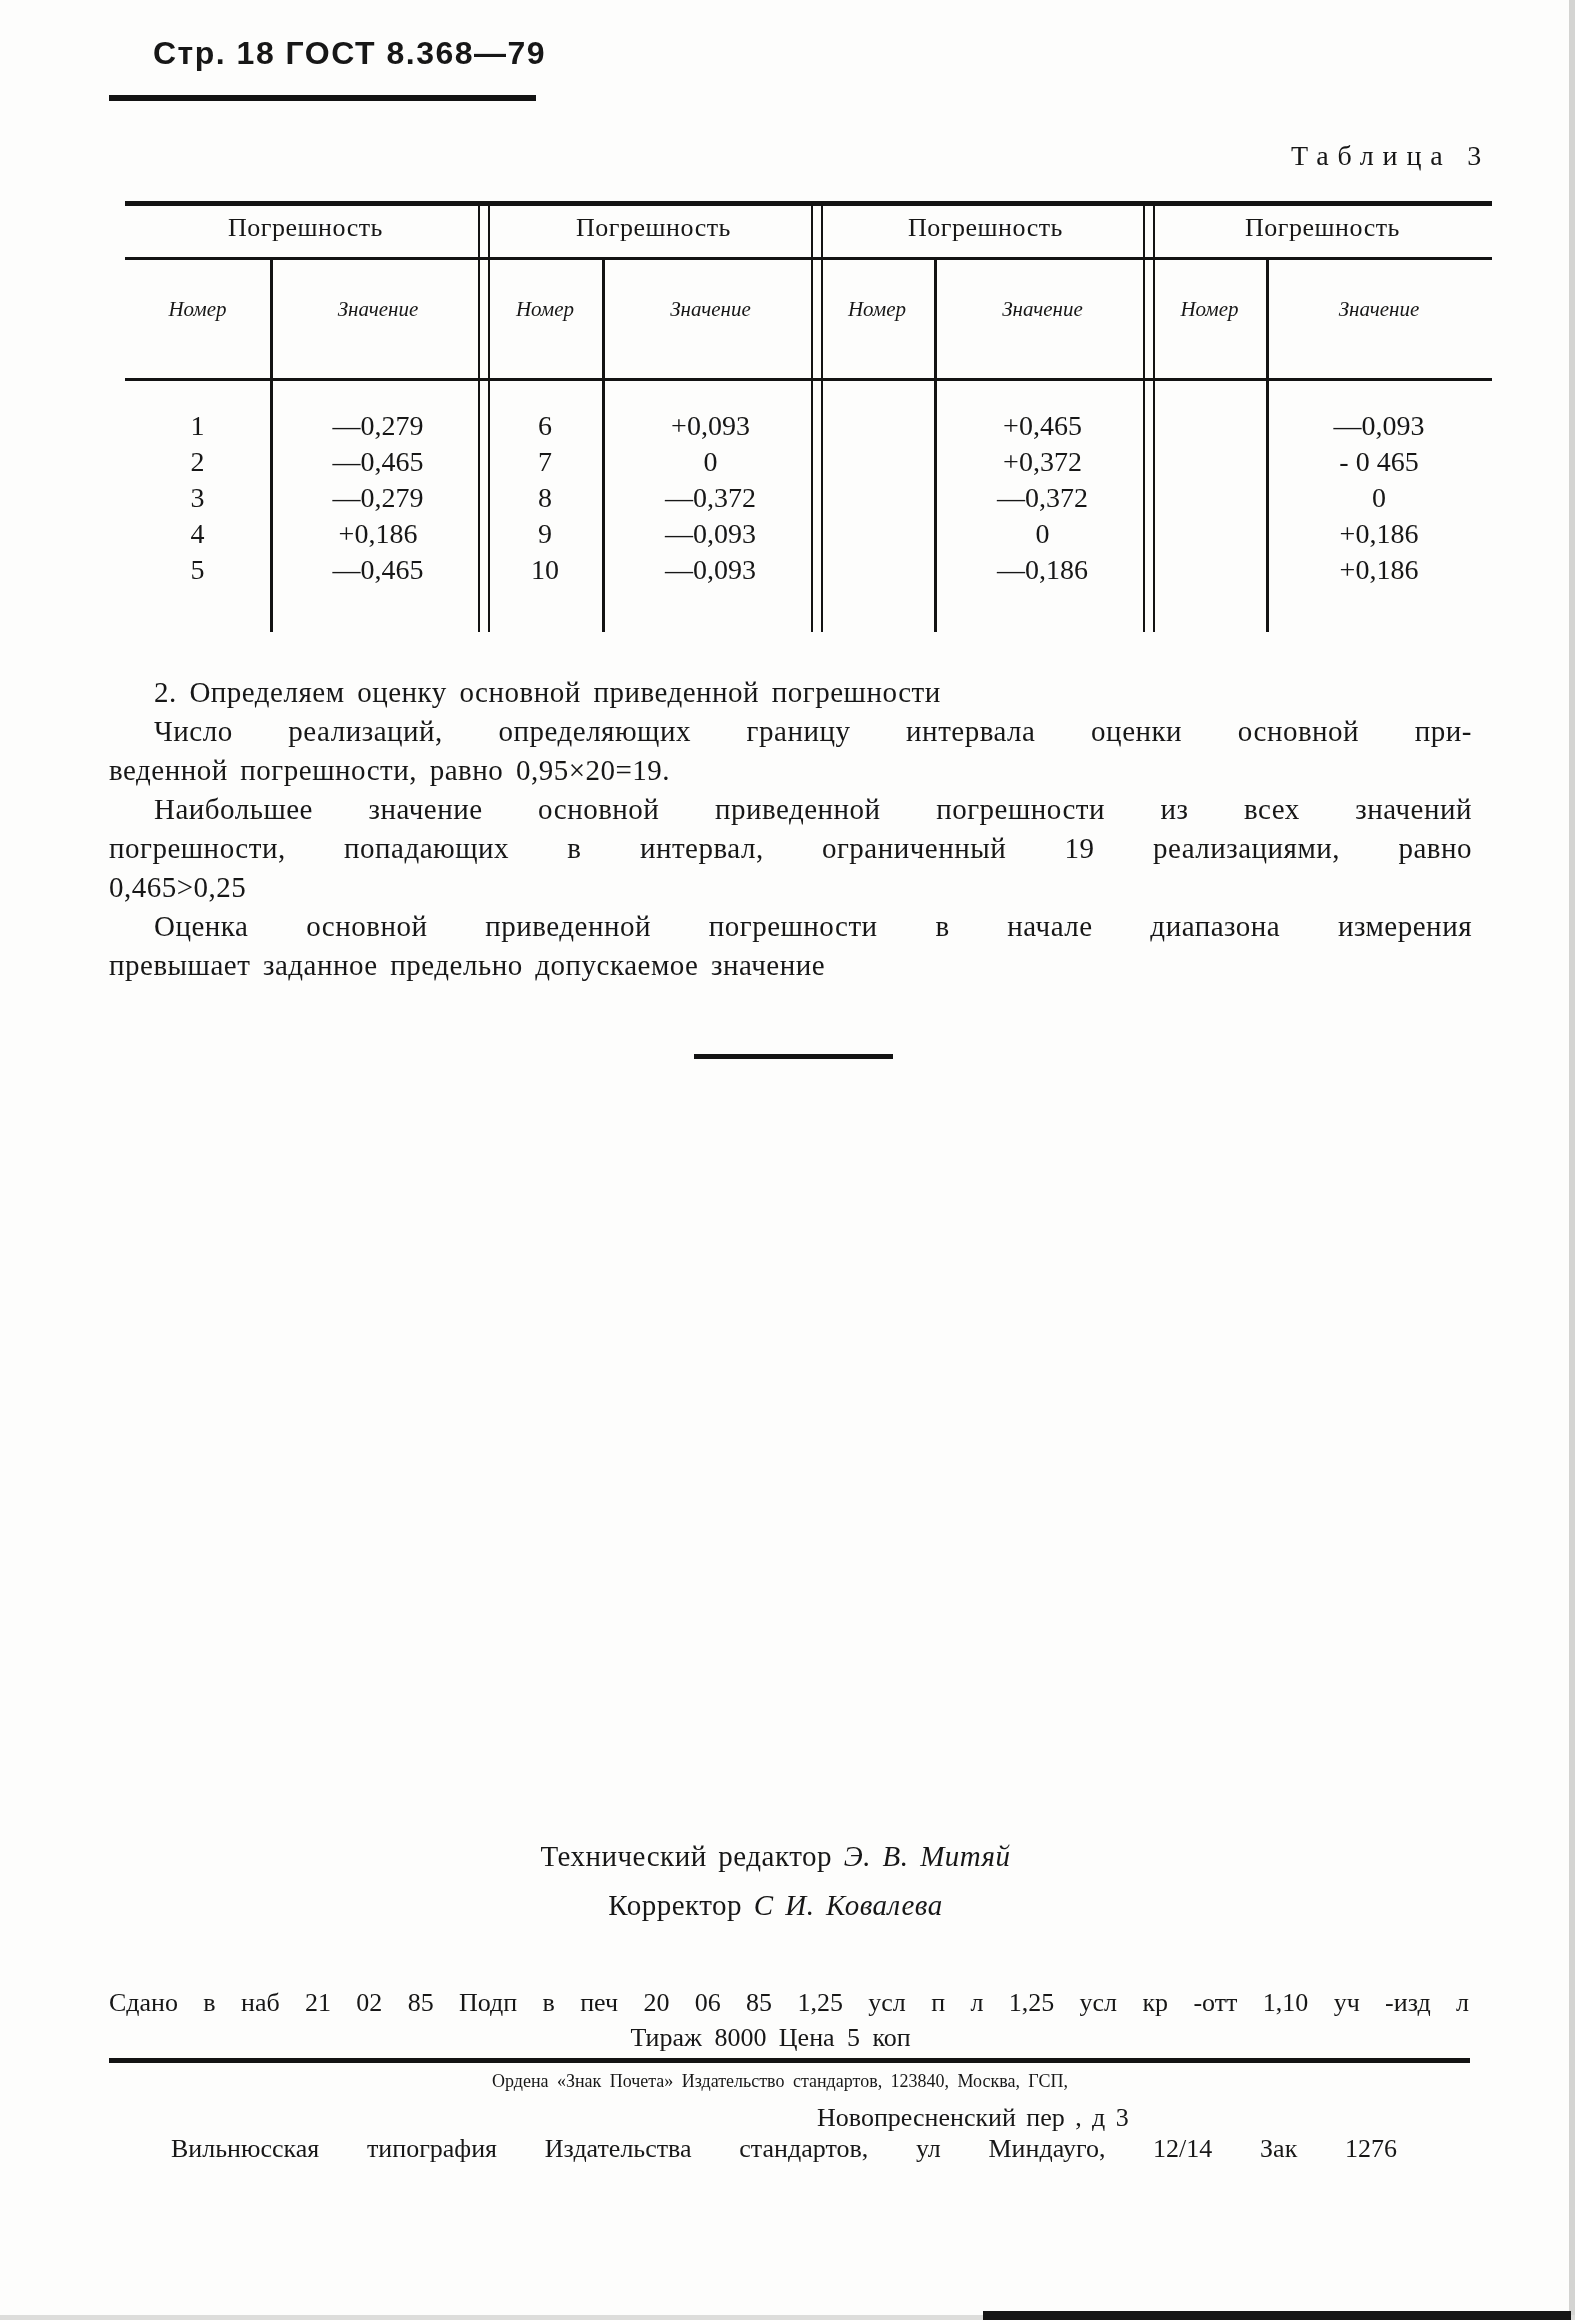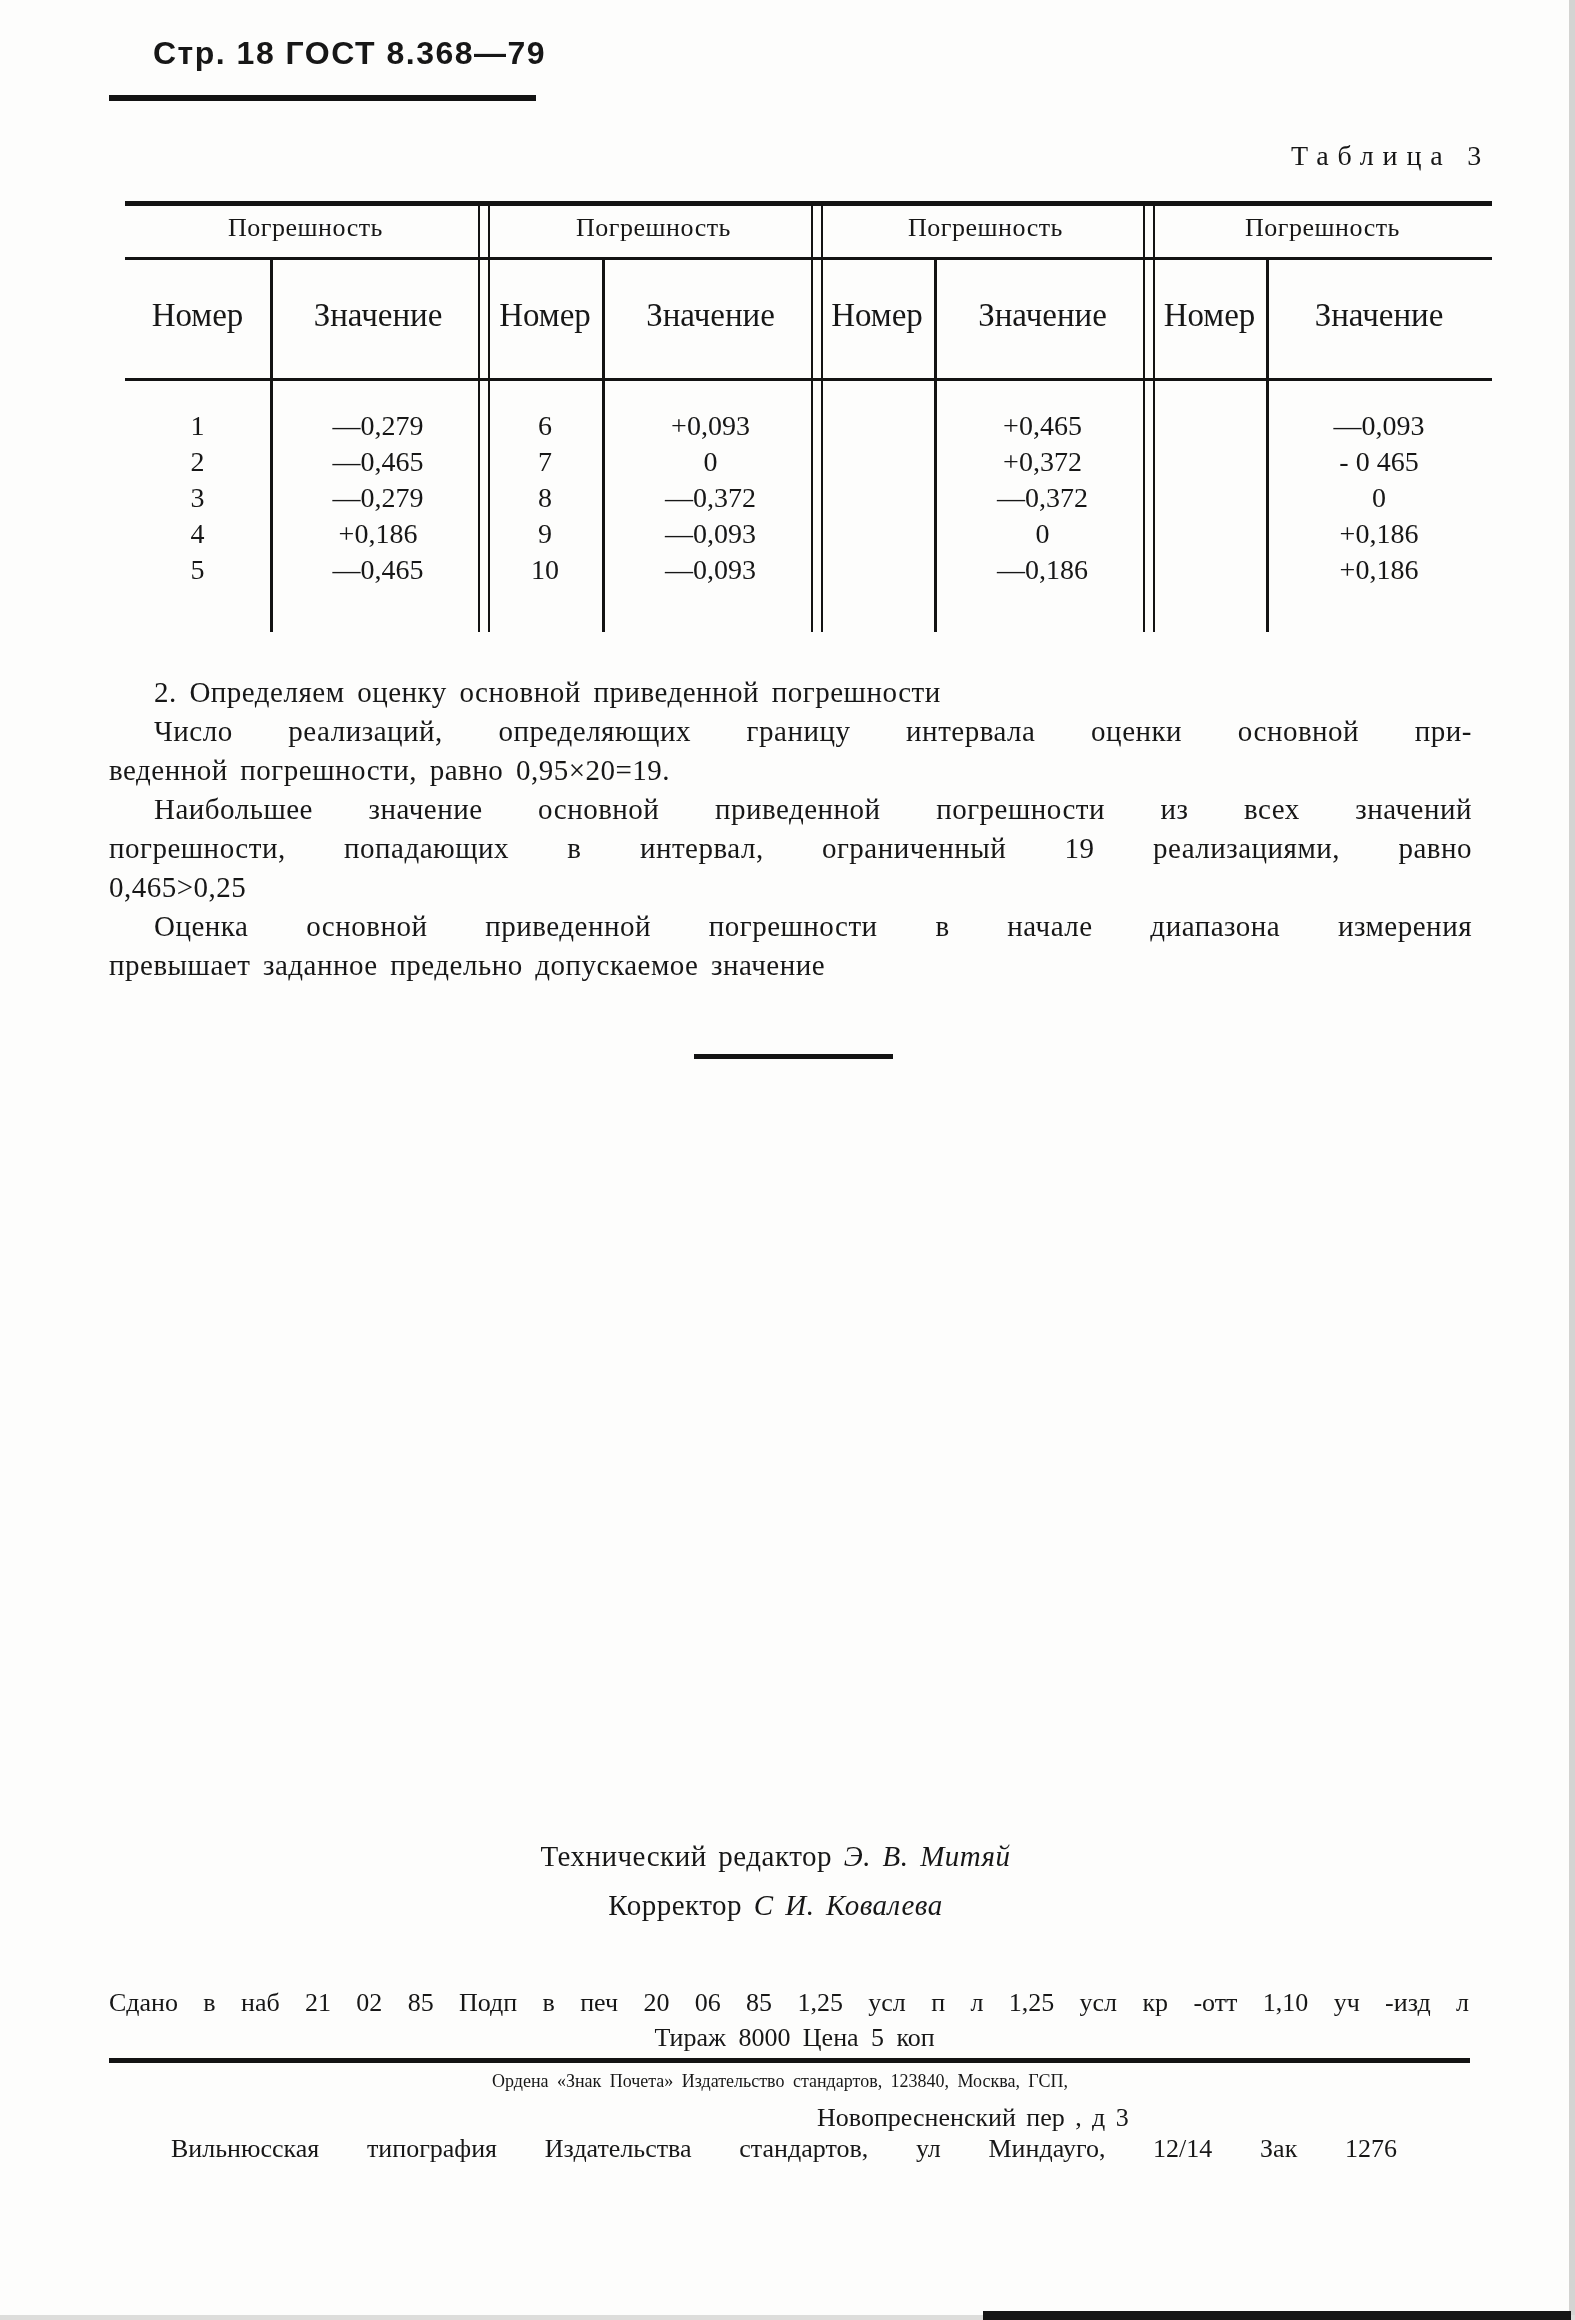--- a/index.html
+++ b/index.html
@@ -40,21 +40,21 @@
   .t-rule2{position:absolute;left:0;right:0;top:177px;height:2.9px;background:#131313;}
   .t-sep{
     position:absolute;top:3.9px;bottom:0;width:11.7px;
     border-left:2.9px solid #131313;border-right:2.9px solid #131313;
     box-sizing:border-box;
   }
   .t-div{position:absolute;top:59px;bottom:0;width:2.9px;background:#131313;}
   .g{position:absolute;top:0;height:100%;}
   .gh{position:absolute;top:11.7px;left:0;width:100%;text-align:center;
       font-size:26px;letter-spacing:0.5px;}
-  .nh,.vh{position:absolute;top:96px;text-align:center;font-size:33px;}
+  .nh,.vh{position:absolute;top:96px;text-align:center;font-size:21px;font-style:italic;}
   .nums,.vals{position:absolute;top:207px;text-align:center;
       font-size:28px;line-height:36px;}
 
   
   .bodytext{
     position:absolute;left:109px;top:673px;width:1363px;
     font-size:29px;line-height:39px;letter-spacing:0.5px;word-spacing:4.9px;
   }
   .bline{white-space:normal;}
   .ind{text-indent:45px;}
@@ -71,21 +71,21 @@
   }
   .credit-name{font-style:italic;}
 
   
   .imp1{
     position:absolute;left:109px;top:1988px;width:1360px;
     font-size:26px;text-align:justify;text-align-last:justify;white-space:normal;
     word-spacing:5.9px;
   }
   .imp2{position:absolute;left:0;top:2023px;width:1541px;text-align:center;
-    font-size:26px;word-spacing:5.9px;padding-left:24px;}
+    font-size:26px;word-spacing:5.9px;}
   .imp-rule{position:absolute;left:109px;top:2058px;width:1361px;height:4.9px;background:#131313;}
   .pub1{position:absolute;left:0;top:2071px;width:1560px;text-align:center;
     font-size:18px;word-spacing:3.9px;}
   .pub2{position:absolute;left:817px;top:2103px;font-size:26px;word-spacing:3.9px;}
   .pub3{
     position:absolute;left:171px;top:2134px;width:1226px;
     font-size:26px;text-align:justify;text-align-last:justify;word-spacing:3.9px;
   }
 
   

